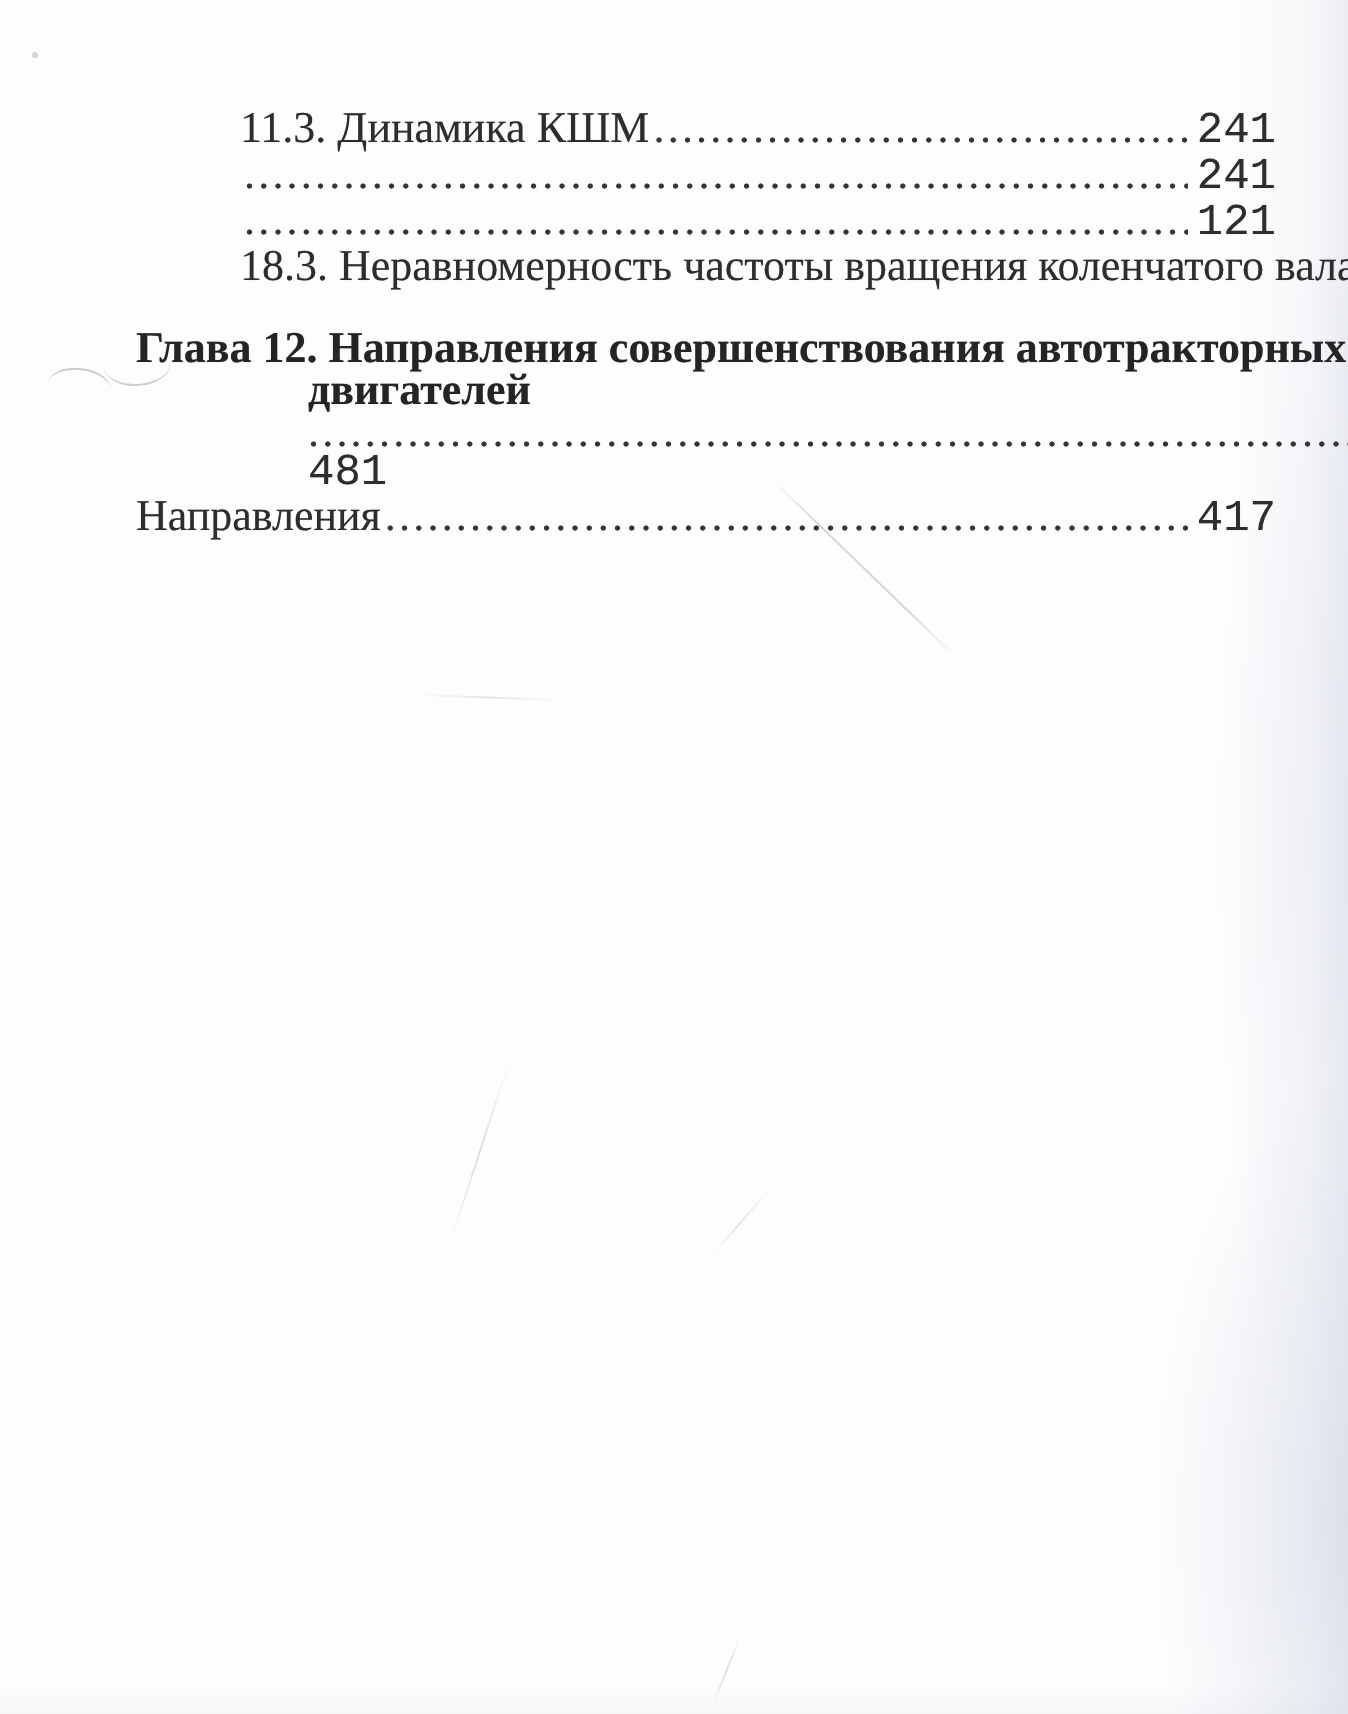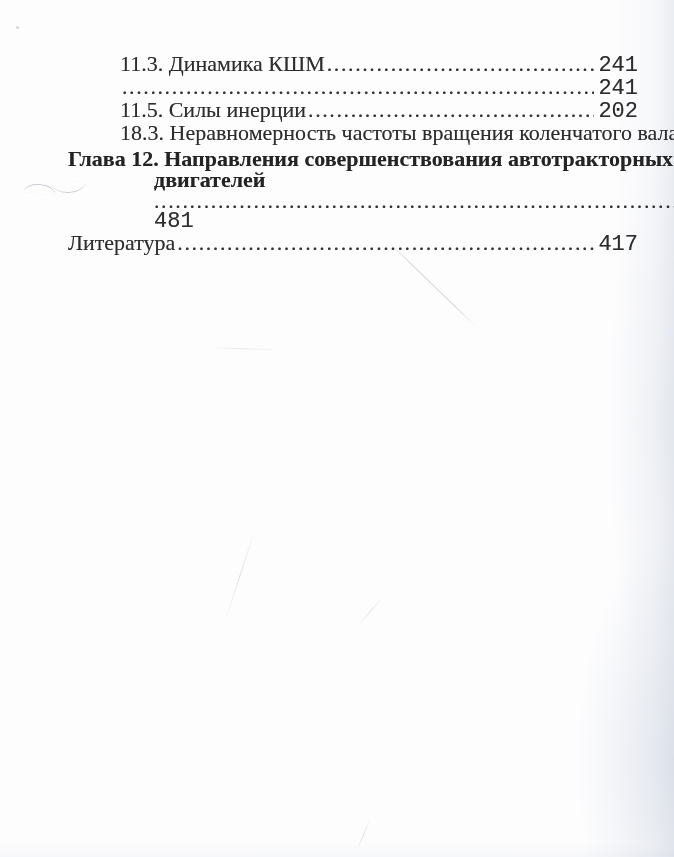--- a/index.html
+++ b/index.html
@@ -33,21 +33,21 @@
     display: flex;
     align-items: baseline;
     font-size: 22px;
     line-height: 21px;
     text-shadow: 0 0 0.4px rgba(45,45,45,0.45);
   }
   .toc-row .label { white-space: nowrap; }
   .indent-item  { padding-left: 52px; }
   .indent-cont  { padding-left: 84px; flex-direction: column; }
   .bold { font-weight: bold; color: #242424; }
-  .chapter-start { margin-top: 3px; }
+  .chapter-start { margin-top: 18px; }
 
   .leader {
     flex: 1;
     overflow: hidden;
     white-space: nowrap;
     margin: 0 4px 0 2px;
     color: #343434;
   }
   .leader::after {
     content: "..............................................................................................................................................................................";
@@ -120,44 +120,43 @@
       <span class="leader"></span>
       <span class="pagenum">241</span>
     </div>
 
     <div class="toc-row indent-item">
       <span class="leader"></span>
       <span class="pagenum">241</span>
     </div>
 
     <div class="toc-row indent-item">
-      <span class="label">11.5. Силы инерции</span>
       <span class="leader"></span>
-      <span class="pagenum">202</span>
+      <span class="pagenum">121</span>
     </div>
 
     <div class="toc-row indent-item">
       <span class="label">18.3. Неравномерность частоты вращения коленчатого вала</span>
       <span class="leader"></span>
       <span class="pagenum">203</span>
     </div>
 
 
     <div class="toc-row chapter-start">
       <span class="label bold">Глава 12. Направления совершенствования автотракторных</span>
     </div>
 
     <div class="toc-row indent-cont">
       <span class="label bold">двигателей</span>
       <span class="leader"></span>
       <span class="pagenum">481</span>
     </div>
 
     <div class="toc-row">
-      <span class="label">Литература</span>
+      <span class="label">Направления</span>
       <span class="leader"></span>
       <span class="pagenum">417</span>
     </div>
 
   </div>
 
   <div class="artifact speck"></div>
   <div class="artifact squiggle-a"></div>
   <div class="artifact squiggle-b"></div>
   <div class="artifact crease crease-a"></div>

